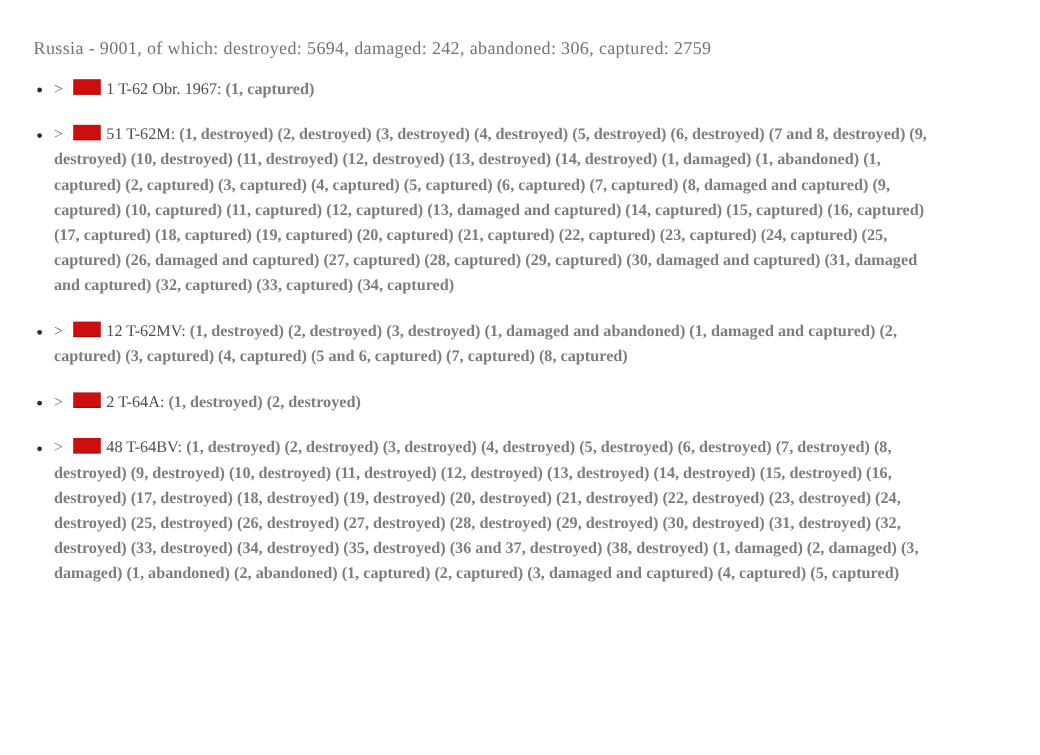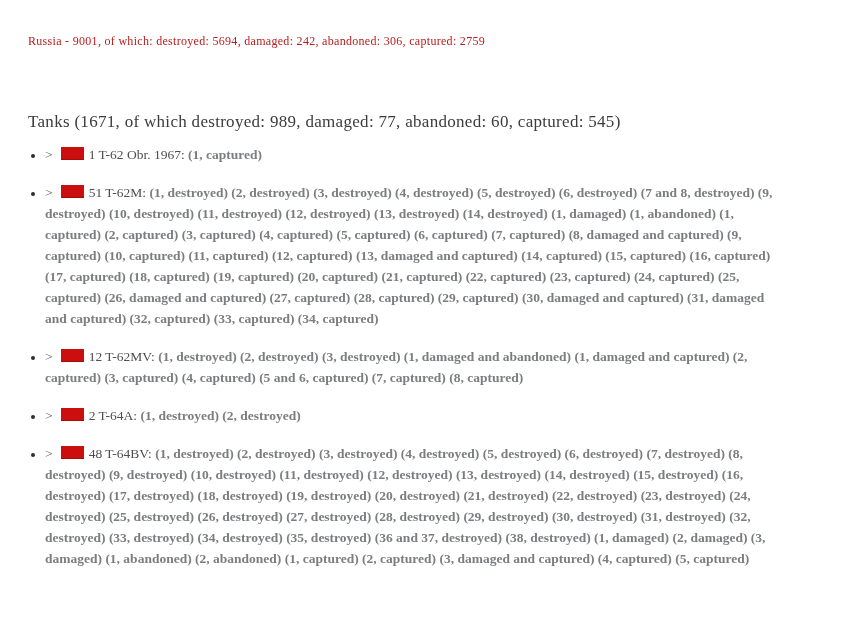--- a/index.html
+++ b/index.html
@@ -10,24 +10,24 @@
   }
   .page {
     width: 867px;
     height: 629px;
     box-sizing: border-box;
     padding: 31px 38px 0 28px;
     overflow: hidden;
     background: #ffffff;
   }
   .country-heading {
-    font-size: 12px;
+    font-size: 15px;
     font-weight: 400;
     letter-spacing: 0.3px;
-    color: #b91c1c;
+    color: #737373;
     margin: 0;
     line-height: 20px;
   }
   .section-heading {
     font-size: 17px;
     font-weight: 400;
     letter-spacing: 0.3px;
     color: #3c3c3c;
     margin: 61px 0 0 0;
     line-height: 20px;
@@ -82,21 +82,20 @@
     cursor: pointer;
   }
 </style>
 </head>
 <body>
 
 <div class="page">
 
   <h2 class="country-heading">Russia - 9001, of which: destroyed: 5694, damaged: 242, abandoned: 306, captured: 2759</h2>
 
-  <h3 class="section-heading">Tanks (1671, of which destroyed: 989, damaged: 77, abandoned: 60, captured: 545)</h3>
 
   <ul class="entries">
       <li><span class="chev">&gt;</span><span class="flag"><span class="emblem"></span></span><span class="entry-label">1 T-62 Obr. 1967:</span> <span class="records"><a class="rec">(1, captured)</a></span></li>
       <li><span class="chev">&gt;</span><span class="flag"><span class="emblem"></span></span><span class="entry-label">51 T-62M:</span> <span class="records"><a class="rec">(1, destroyed)</a> <a class="rec">(2, destroyed)</a> <a class="rec">(3, destroyed)</a> <a class="rec">(4, destroyed)</a> <a class="rec">(5, destroyed)</a> <a class="rec">(6, destroyed)</a> <a class="rec">(7 and 8, destroyed)</a> <a class="rec">(9, destroyed)</a> <a class="rec">(10, destroyed)</a> <a class="rec">(11, destroyed)</a> <a class="rec">(12, destroyed)</a> <a class="rec">(13, destroyed)</a> <a class="rec">(14, destroyed)</a> <a class="rec">(1, damaged)</a> <a class="rec">(1, abandoned)</a> <a class="rec">(1, captured)</a> <a class="rec">(2, captured)</a> <a class="rec">(3, captured)</a> <a class="rec">(4, captured)</a> <a class="rec">(5, captured)</a> <a class="rec">(6, captured)</a> <a class="rec">(7, captured)</a> <a class="rec">(8, damaged and captured)</a> <a class="rec">(9, captured)</a> <a class="rec">(10, captured)</a> <a class="rec">(11, captured)</a> <a class="rec">(12, captured)</a> <a class="rec">(13, damaged and captured)</a> <a class="rec">(14, captured)</a> <a class="rec">(15, captured)</a> <a class="rec">(16, captured)</a> <a class="rec">(17, captured)</a> <a class="rec">(18, captured)</a> <a class="rec">(19, captured)</a> <a class="rec">(20, captured)</a> <a class="rec">(21, captured)</a> <a class="rec">(22, captured)</a> <a class="rec">(23, captured)</a> <a class="rec">(24, captured)</a> <a class="rec">(25, captured)</a> <a class="rec">(26, damaged and captured)</a> <a class="rec">(27, captured)</a> <a class="rec">(28, captured)</a> <a class="rec">(29, captured)</a> <a class="rec">(30, damaged and captured)</a> <a class="rec">(31, damaged and captured)</a> <a class="rec">(32, captured)</a> <a class="rec">(33, captured)</a> <a class="rec">(34, captured)</a></span></li>
       <li><span class="chev">&gt;</span><span class="flag"><span class="emblem"></span></span><span class="entry-label">12 T-62MV:</span> <span class="records"><a class="rec">(1, destroyed)</a> <a class="rec">(2, destroyed)</a> <a class="rec">(3, destroyed)</a> <a class="rec">(1, damaged and abandoned)</a> <a class="rec">(1, damaged and captured)</a> <a class="rec">(2, captured)</a> <a class="rec">(3, captured)</a> <a class="rec">(4, captured)</a> <a class="rec">(5 and 6, captured)</a> <a class="rec">(7, captured)</a> <a class="rec">(8, captured)</a></span></li>
       <li><span class="chev">&gt;</span><span class="flag"><span class="emblem"></span></span><span class="entry-label">2 T-64A:</span> <span class="records"><a class="rec">(1, destroyed)</a> <a class="rec">(2, destroyed)</a></span></li>
       <li><span class="chev">&gt;</span><span class="flag"><span class="emblem"></span></span><span class="entry-label">48 T-64BV:</span> <span class="records"><a class="rec">(1, destroyed)</a> <a class="rec">(2, destroyed)</a> <a class="rec">(3, destroyed)</a> <a class="rec">(4, destroyed)</a> <a class="rec">(5, destroyed)</a> <a class="rec">(6, destroyed)</a> <a class="rec">(7, destroyed)</a> <a class="rec">(8, destroyed)</a> <a class="rec">(9, destroyed)</a> <a class="rec">(10, destroyed)</a> <a class="rec">(11, destroyed)</a> <a class="rec">(12, destroyed)</a> <a class="rec">(13, destroyed)</a> <a class="rec">(14, destroyed)</a> <a class="rec">(15, destroyed)</a> <a class="rec">(16, destroyed)</a> <a class="rec">(17, destroyed)</a> <a class="rec">(18, destroyed)</a> <a class="rec">(19, destroyed)</a> <a class="rec">(20, destroyed)</a> <a class="rec">(21, destroyed)</a> <a class="rec">(22, destroyed)</a> <a class="rec">(23, destroyed)</a> <a class="rec">(24, destroyed)</a> <a class="rec">(25, destroyed)</a> <a class="rec">(26, destroyed)</a> <a class="rec">(27, destroyed)</a> <a class="rec">(28, destroyed)</a> <a class="rec">(29, destroyed)</a> <a class="rec">(30, destroyed)</a> <a class="rec">(31, destroyed)</a> <a class="rec">(32, destroyed)</a> <a class="rec">(33, destroyed)</a> <a class="rec">(34, destroyed)</a> <a class="rec">(35, destroyed)</a> <a class="rec">(36 and 37, destroyed)</a> <a class="rec">(38, destroyed)</a> <a class="rec">(1, damaged)</a> <a class="rec">(2, damaged)</a> <a class="rec">(3, damaged)</a> <a class="rec">(1, abandoned)</a> <a class="rec">(2, abandoned)</a> <a class="rec">(1, captured)</a> <a class="rec">(2, captured)</a> <a class="rec">(3, damaged and captured)</a> <a class="rec">(4, captured)</a> <a class="rec">(5, captured)</a></span></li>
     </ul>
 
 </div>

